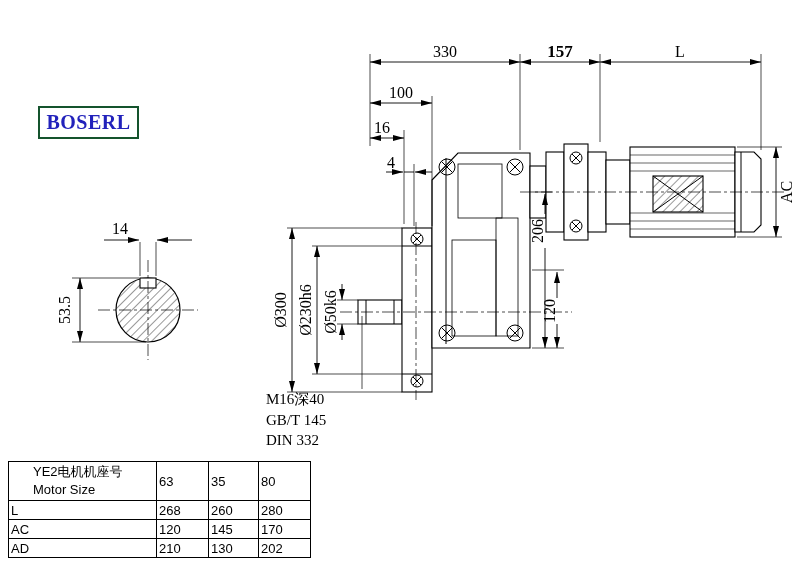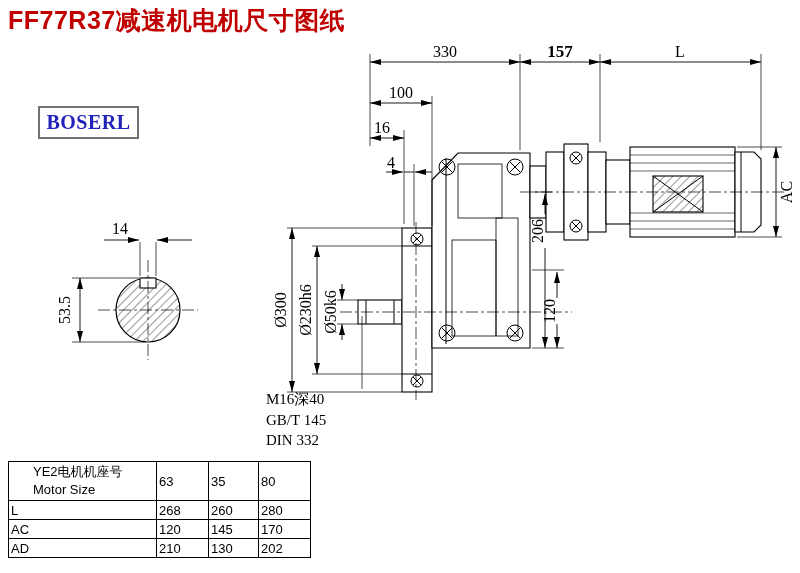--- a/index.html
+++ b/index.html
@@ -3,21 +3,21 @@
 <meta charset="utf-8">
 <style>
   html,body { margin:0; padding:0; background:#fff; }
   .page { position:relative; width:800px; height:573px; background:#ffffff; overflow:hidden;
           font-family:"Liberation Sans", sans-serif; color:#000; }
 
   .title { position:absolute; left:8px; top:4px; font-size:25px; font-weight:bold;
            color:#c00000; letter-spacing:0.5px; white-space:nowrap; }
 
   .brand { position:absolute; left:38px; top:106px; width:97px; height:29px;
-           border:2px solid #737373; display:flex; align-items:center; justify-content:center;
+           border:2px solid #14532d; display:flex; align-items:center; justify-content:center;
            color:#2222bb; font-family:"Liberation Serif", serif; font-weight:bold;
            font-size:20px; letter-spacing:0.5px; background:#fff; }
 
   svg.drawing { position:absolute; left:0; top:0; }
 
   
   .ol   { fill:#fff; stroke:#000; stroke-width:1.1; }
   .ol2  { fill:none; stroke:#000; stroke-width:1; }
   .ol2f { fill:none; stroke:#000; stroke-width:0.8; }
   .fin  { fill:none; stroke:#000; stroke-width:0.6; }
@@ -37,21 +37,20 @@
                    height:18px; padding:0 2px; overflow:hidden; }
   .spec-table tr.hdr td { height:38px; }
   .spec-table td.hdr-label { text-align:left; padding-left:24px; }
   .blk { display:block; line-height:1.35; }
 </style>
 </head>
 <body>
 
 <div class="page">
 
-  <div class="title">FF77R37减速机电机尺寸图纸</div>
 
   <div class="brand">
     <span>BOSERL</span>
   </div>
 
   <svg class="drawing" width="800" height="460" viewBox="0 0 800 460" xmlns="http://www.w3.org/2000/svg">
     <defs>
       <marker id="aE" markerWidth="12" markerHeight="8" refX="11" refY="4" orient="auto" markerUnits="userSpaceOnUse">
         <path d="M0,1 L11,4 L0,7 Z"></path>
       </marker>

